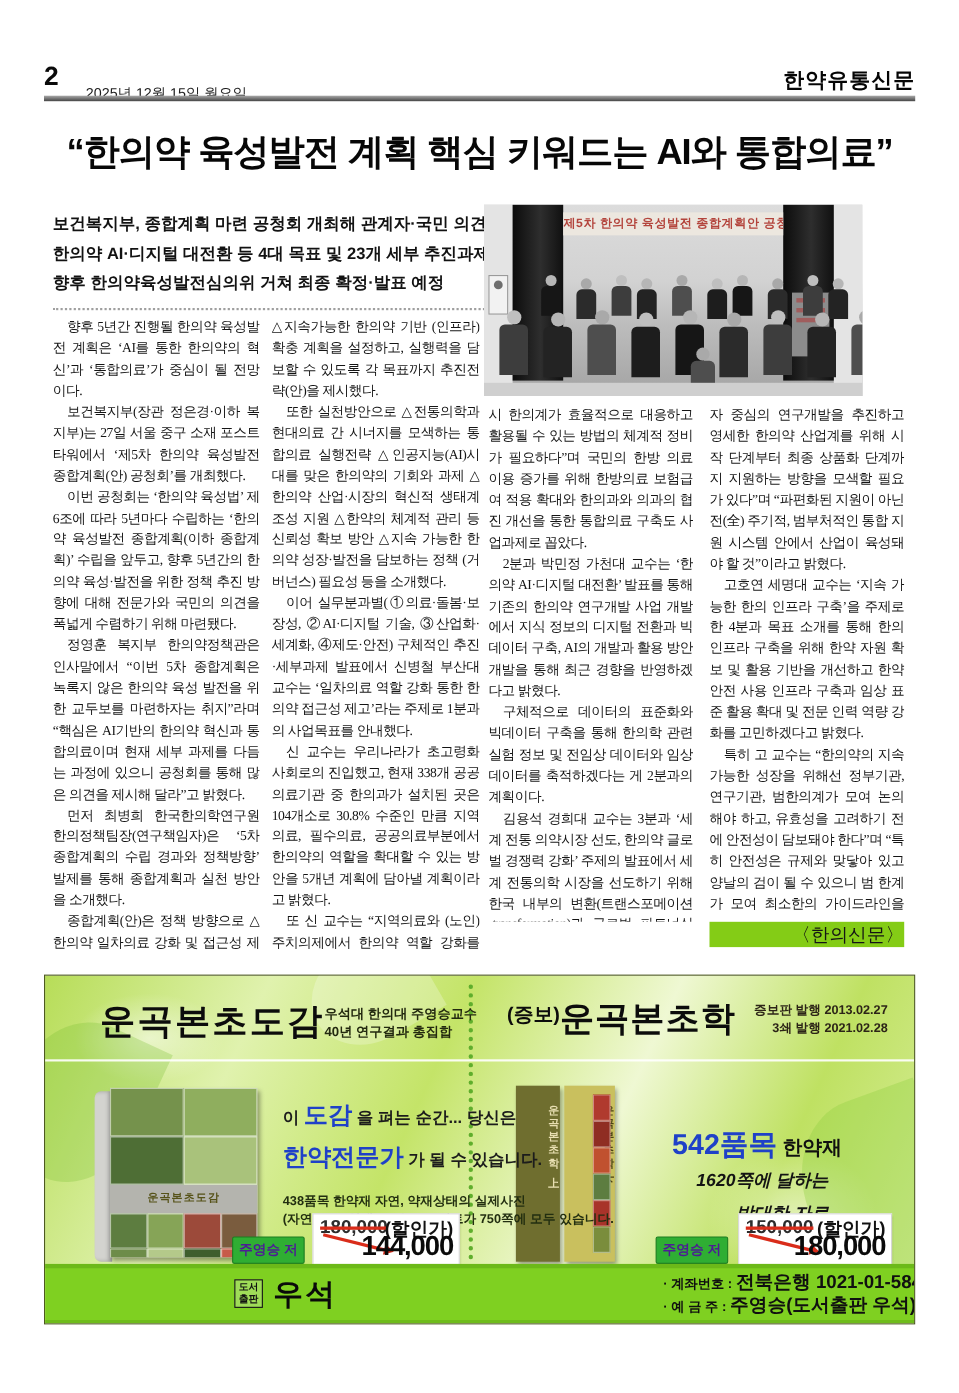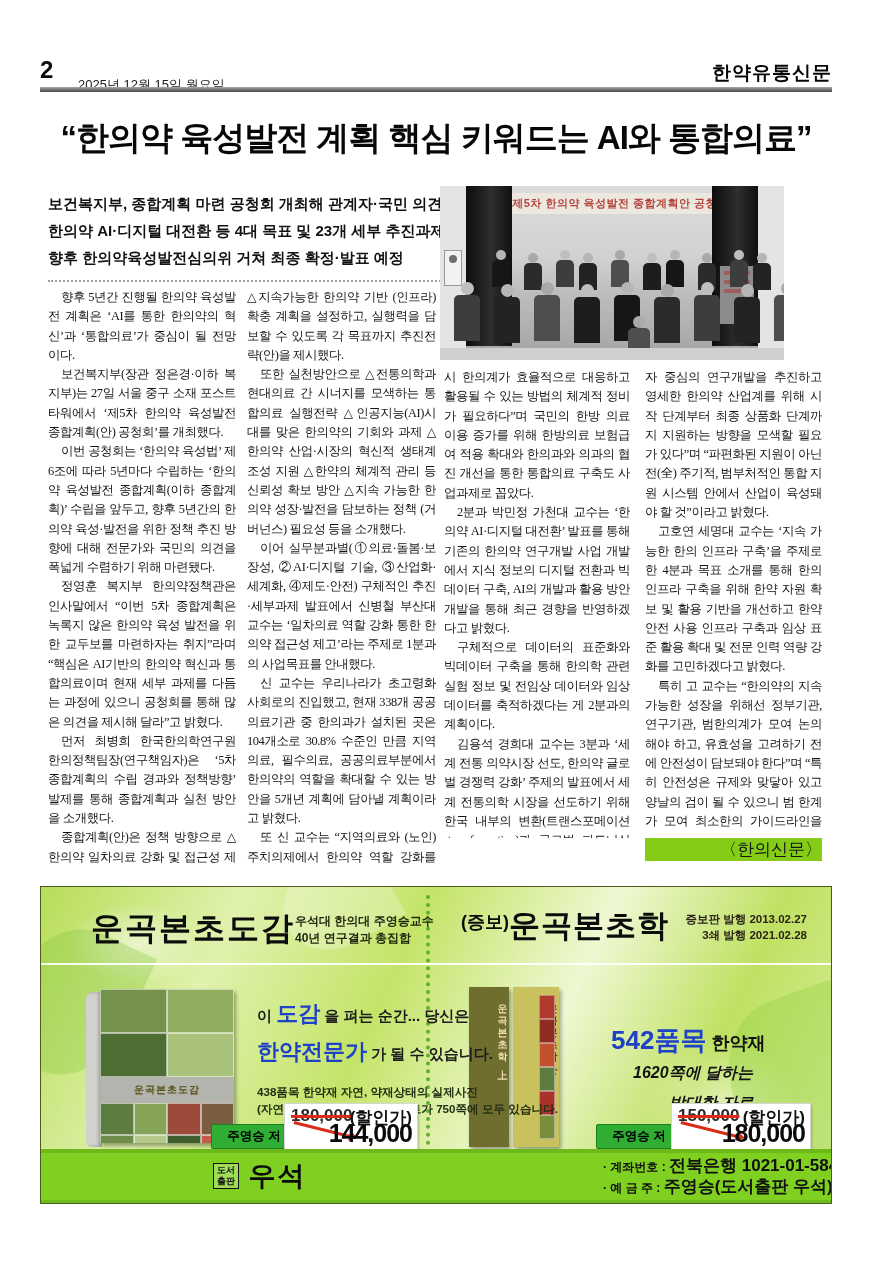--- a/index.html
+++ b/index.html
@@ -114,21 +114,21 @@
 
   
   .feat1{position:absolute;left:570px;top:136px;white-space:nowrap;}
   .feat1 .hl{font-size:26px;font-weight:900;color:#1f41c8;}
   .feat1 .rest{font-size:18px;font-weight:900;color:#101010;}
   .feat2{position:absolute;left:592px;top:176px;font-size:16px;font-weight:bold;font-style:italic;color:#141414;white-space:nowrap;}
   .feat3{position:absolute;left:628px;top:206px;font-size:16px;font-weight:bold;font-style:italic;color:#141414;white-space:nowrap;}
 
   
   .badge{position:absolute;width:64px;height:23px;background:#2fae33;border:1px solid #1d7d21;
-         color:#000000;font-size:12.5px;font-weight:bold;text-align:center;line-height:23px;border-radius:2px;padding-left:10px;}
+         color:#4c1d95;font-size:12.5px;font-weight:bold;text-align:center;line-height:23px;border-radius:2px;}
   .badge.bl{left:170px;top:237px;}
   .badge.br{left:555px;top:237px;}
   .pricebox{position:absolute;width:132px;height:45px;background:#fff;border:1px solid #d6d6d6;
             box-shadow:1px 2px 2px rgba(0,0,0,.2);}
   .pricebox.pl{left:243px;top:216px;}
   .pricebox.pr{left:630px;top:216px;width:138px;}
   .oldprice{position:absolute;left:6px;top:2px;font-size:17px;font-weight:900;color:#2c2c2c;
             text-decoration:line-through;text-decoration-color:#d92c1a;text-decoration-thickness:3px;}
   .disc{position:absolute;right:5px;top:2px;font-size:17px;font-weight:bold;color:#111;}
   .newprice{position:absolute;right:5px;bottom:1px;font-size:25px;font-weight:900;color:#0a0a0a;letter-spacing:-1px;}

